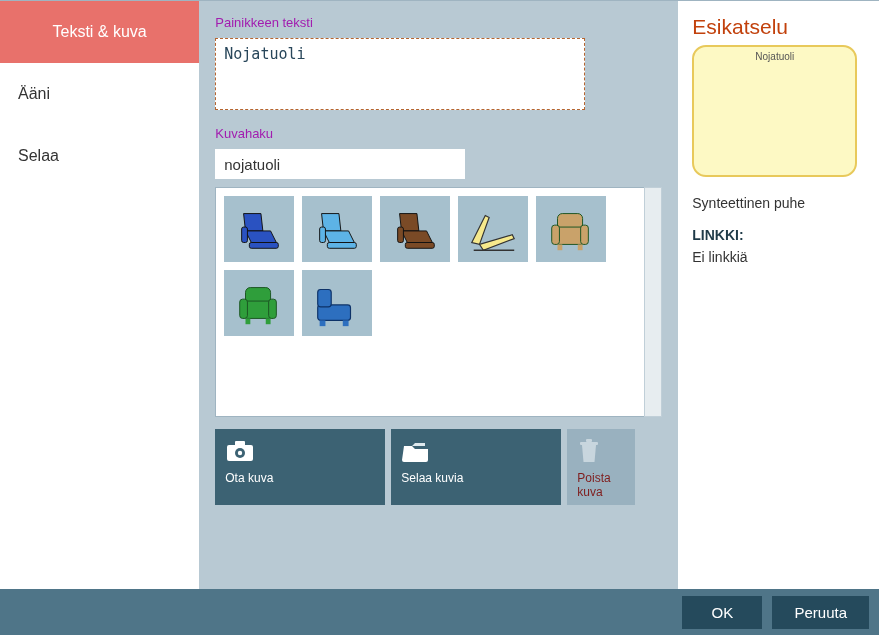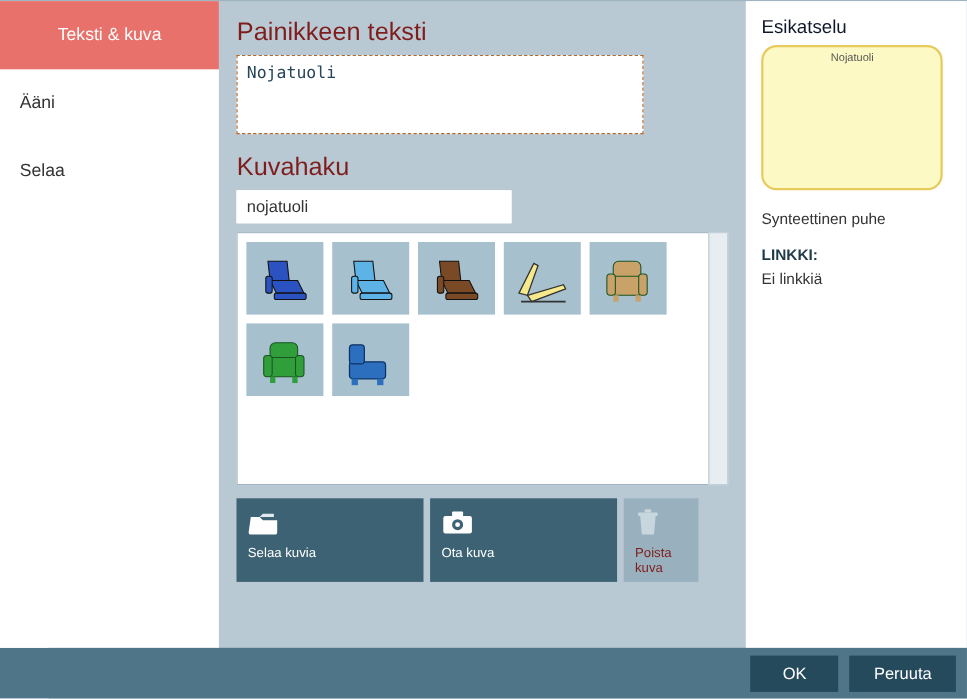--- a/index.html
+++ b/index.html
@@ -60,22 +60,22 @@
     color: #fff;
     text-align: center;
   }
   .main {
     flex: 1;
     padding: 14px 16px;
     display: flex;
     flex-direction: column;
   }
   .section-label {
-    font-size: 23px;
-    color: #7f1d1d;
+    font-size: 13px;
+    color: #a21caf;
     margin-bottom: 8px;
   }
   .text-area {
     width: 370px;
     height: 72px;
     border: 1px dashed #b56530;
     background: #fff;
     padding: 6px 8px;
     font-size: 15px;
     color: #28465a;
@@ -138,22 +138,22 @@
     display: flex;
     align-items: center;
   }
   .rightpanel {
     width: 210px;
     background: #fff;
     padding: 14px 14px;
     font-size: 14px;
   }
   .preview-label {
-    font-size: 17px;
-    color: #0f172a;
+    font-size: 21px;
+    color: #c2410c;
     margin-bottom: 6px;
   }
   .preview-box {
     width: 165px;
     height: 132px;
     background: #fdf9c4;
     border: 2px solid #e8c95b;
     border-radius: 14px;
     text-align: center;
     font-size: 10px;
@@ -282,36 +282,36 @@
               </svg>
             </div>
           </div>
         <div class="scrollbar-placeholder"></div>
       </div>
 
       <div class="actions">
         <div class="action-btn">
           <span class="icon-wrap">
             <svg width="30" height="24" viewBox="0 0 30 24">
-              <path d="M3 7 h8 l3 3 h13 v11 a2 2 0 0 1 -2 2 h-22 a2 2 0 0 1 -2 -2 z" fill="#fff"></path>
-              <path d="M3 7 h8 l3 -3 h10 v3 h-21 z" fill="#dfe9ee"></path>
-            </svg>
-          </span>
-          <span>Selaa kuvia</span>
-        </div>
-        <div class="action-btn">
-          <span class="icon-wrap">
-            <svg width="30" height="24" viewBox="0 0 30 24">
               <rect x="2" y="6" width="26" height="16" rx="2" fill="#fff"></rect>
               <rect x="10" y="2" width="10" height="6" rx="1" fill="#fff"></rect>
               <circle cx="15" cy="14" r="5" fill="#3c6273"></circle>
               <circle cx="15" cy="14" r="2.2" fill="#fff"></circle>
             </svg>
           </span>
           <span>Ota kuva</span>
+        </div>
+        <div class="action-btn">
+          <span class="icon-wrap">
+            <svg width="30" height="24" viewBox="0 0 30 24">
+              <path d="M3 7 h8 l3 3 h13 v11 a2 2 0 0 1 -2 2 h-22 a2 2 0 0 1 -2 -2 z" fill="#fff"></path>
+              <path d="M3 7 h8 l3 -3 h10 v3 h-21 z" fill="#dfe9ee"></path>
+            </svg>
+          </span>
+          <span>Selaa kuvia</span>
         </div>
         <div class="action-btn disabled">
           <span class="icon-wrap">
             <svg width="24" height="26" viewBox="0 0 24 26">
               <path d="M5 7 h14 l-1.5 17 h-11 z" fill="#c8d6de"></path>
               <rect x="3" y="4" width="18" height="3" rx="1" fill="#c8d6de"></rect>
               <rect x="9" y="1" width="6" height="3" rx="1" fill="#c8d6de"></rect>
             </svg>
           </span>
           <span>Poista kuva</span>

